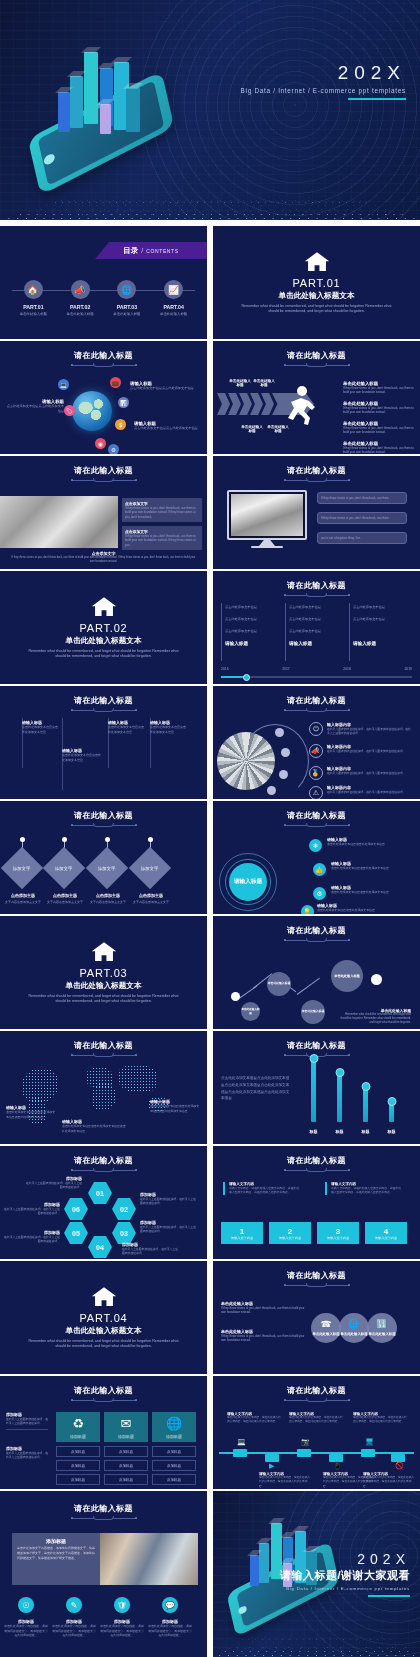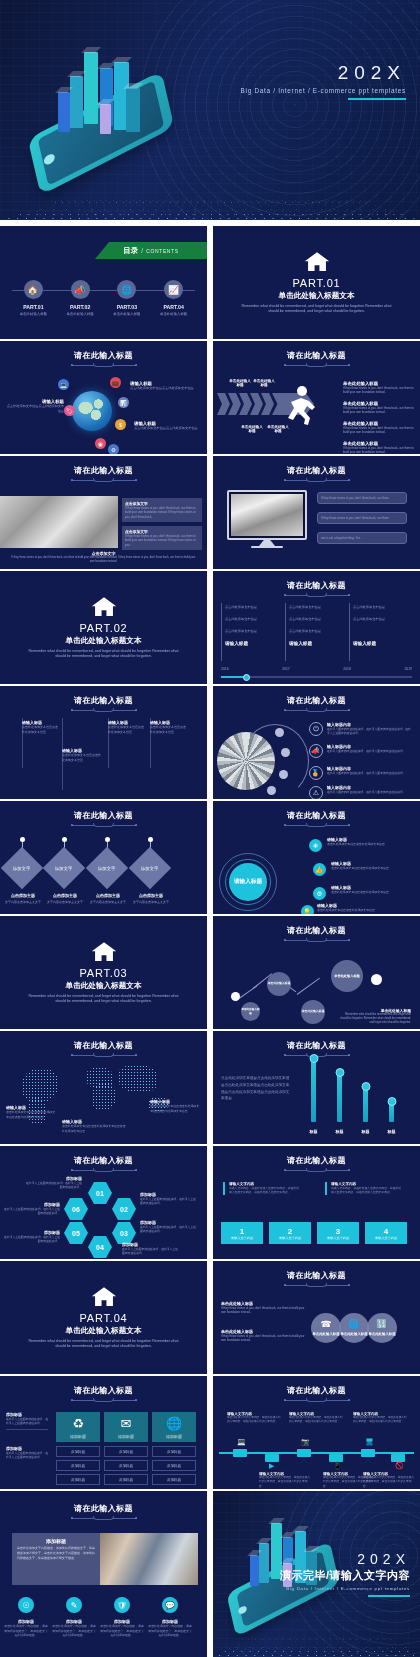--- a/index.html
+++ b/index.html
@@ -101,21 +101,21 @@
               align-items:center; justify-content:center; }
   .house{ width:26px;height:22px; position:relative; margin-bottom:4px;}
   .house svg{ width:100%; height:100%; display:block; }
   .part-no{ font-size:11px; color:#fff; letter-spacing:.8px; }
   .part-cn{ font-size:7.6px; color:#fff; font-weight:700; margin-top:2px;}
   .part-en{ font-size:3.6px; color:#9fadd6; margin-top:3px; line-height:1.5; text-align:center; width:160px;}
 
   
   .toc-banner{
     position:absolute; right:0; top:16px; height:17px; width:112px;
-    background:#15803d;
+    background:#4c1d95;
     clip-path:polygon(14px 0,100% 0,100% 100%,0 100%);
     display:flex; align-items:center; justify-content:center; gap:3px;
   }
   .toc-banner .cn{ font-size:7.5px;color:#fff;font-weight:700;}
   .toc-banner .sep{font-size:7px;color:#cdd4ee;}
   .toc-banner .en{font-size:5px;color:#e6eaf8;letter-spacing:.6px;}
   .toc-line{ position:absolute; left:12px; right:12px; top:64px; height:1px; background:#4a568f;}
   .toc-items{ position:absolute; left:10px; right:10px; top:54px; display:flex; justify-content:space-around;}
   .toc-item{ width:42px; text-align:center;}
   .toc-circ{
@@ -1083,19 +1083,19 @@
     <div class="bar" style="left:58px;top:18px;width:10px;height:46px;background:#1f7fd0;"></div>
     <div class="bar" style="left:34px;top:24px;width:10px;height:40px;background:#2aa3c9;"></div>
     <div class="bar" style="left:70px;top:12px;width:11px;height:52px;background:#28b6d8;"></div>
     <div class="bar" style="left:25px;top:36px;width:9px;height:31px;background:#2e6fd8;"></div>
     <div class="bar" style="left:58px;top:44px;width:9px;height:24px;background:#b8a7e8;"></div>
     <div class="bar" style="left:81px;top:32px;width:11px;height:34px;background:#1e8fae;"></div>
   </div>
 
   <div class="hero-text" style="top:60px; right:10px;">
     <div class="hero-year" style="font-size:14px;letter-spacing:5px;">202X</div>
-    <div class="hero-cn" style="font-size:11px;">演示完毕/请输入文字内容</div>
+    <div class="hero-cn" style="font-size:11px;">请输入标题/谢谢大家观看</div>
     <div class="hero-en" style="font-size:4.4px;">Big Data / Internet / E-commerce ppt templates</div>
     <div class="hero-rule" style="width:42px;height:1.5px;"></div>
   </div>
 </div>
 
 </div>
 
 </body></html>

